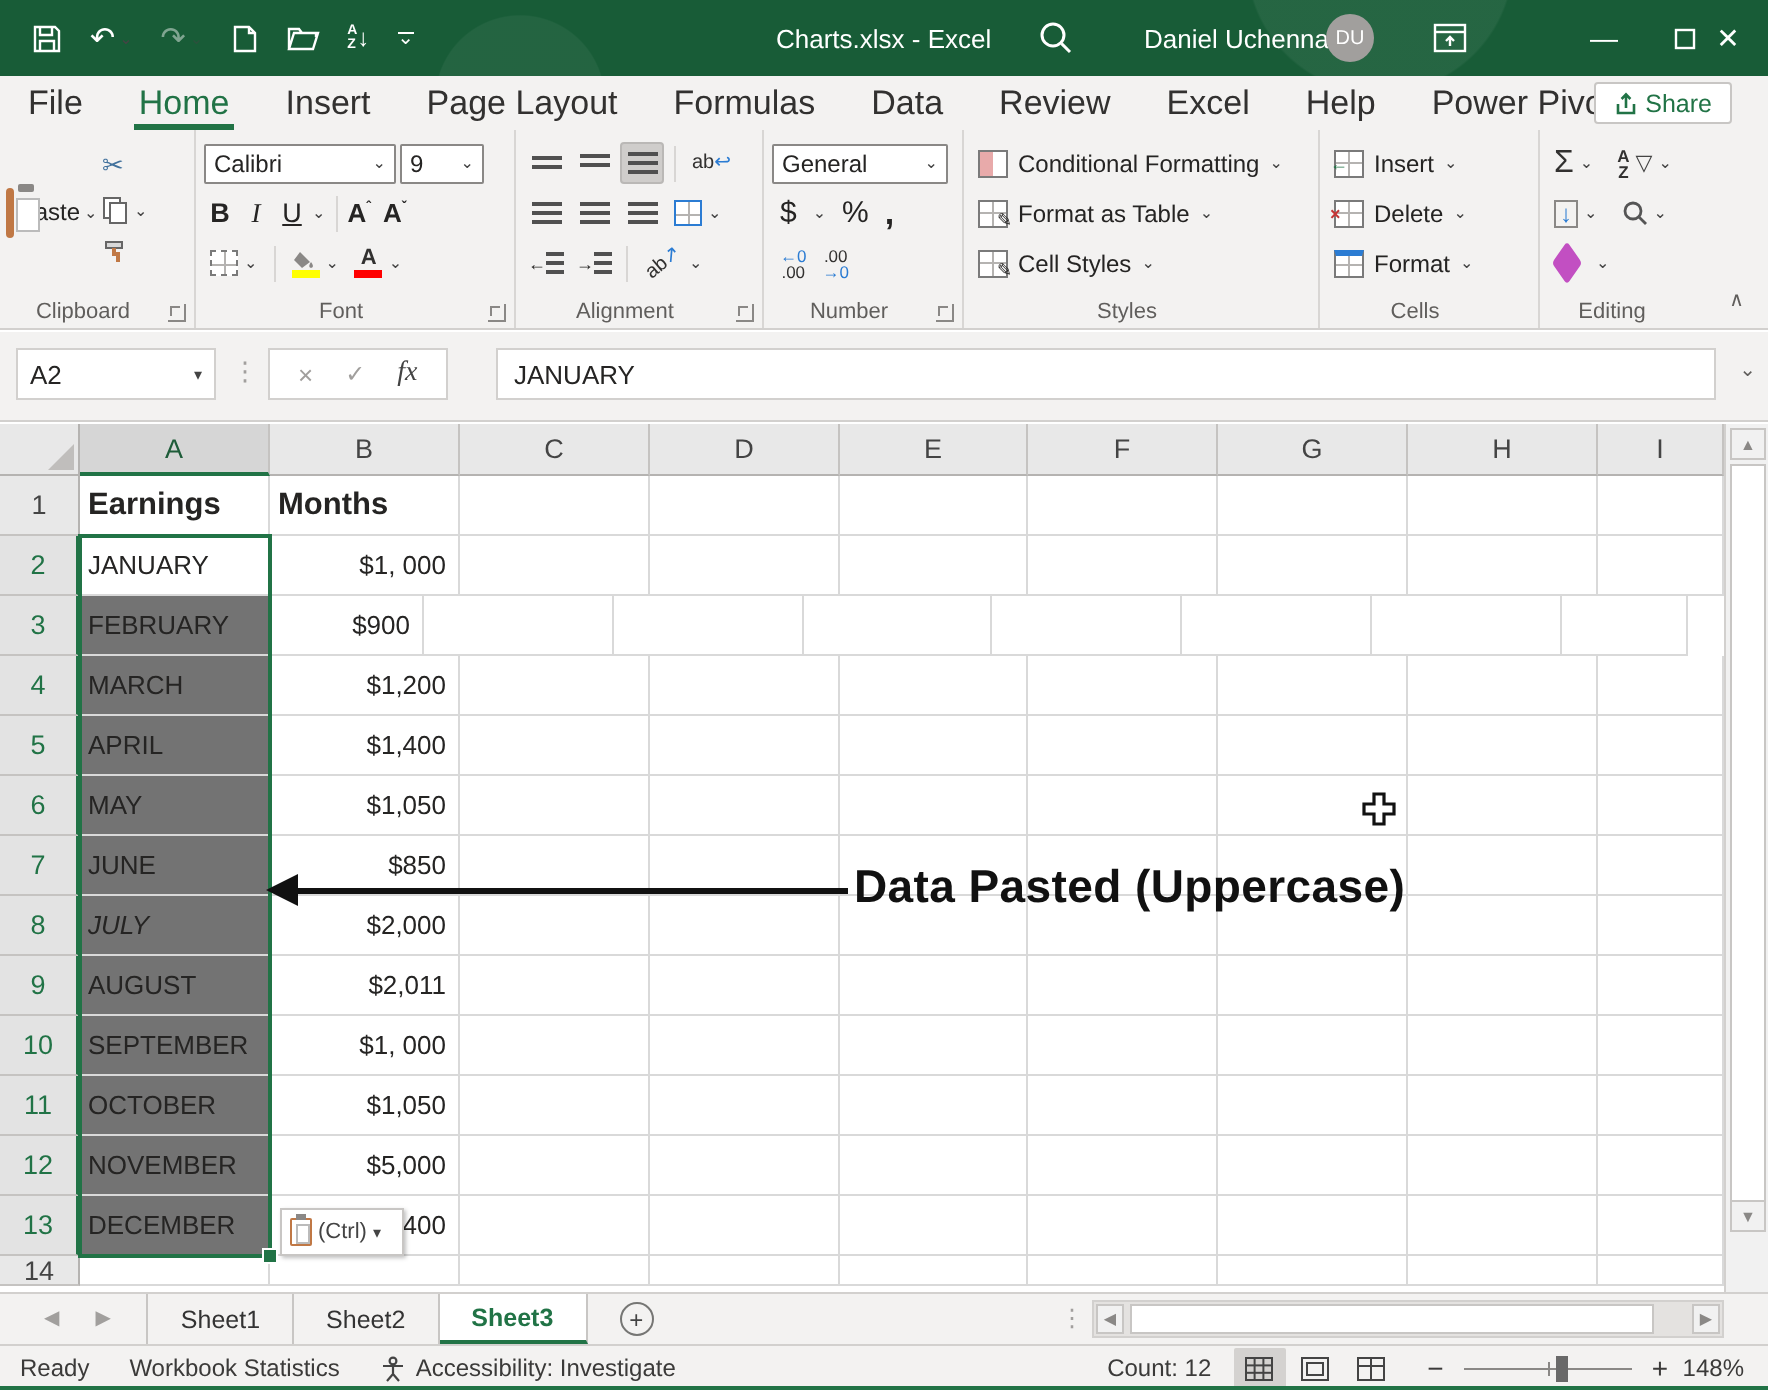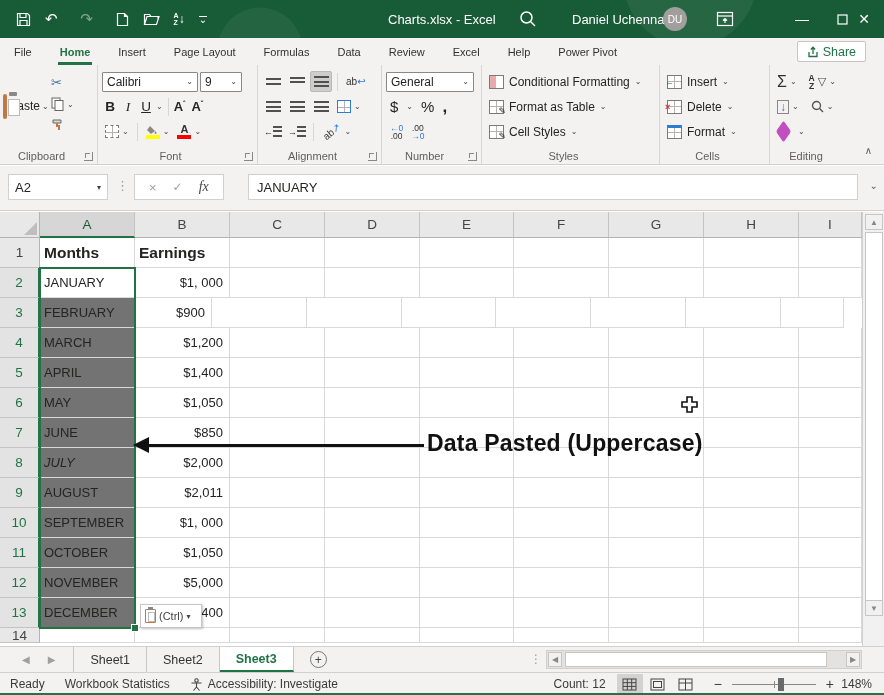--- a/index.html
+++ b/index.html
@@ -20,22 +20,22 @@
   .tuser { position:absolute; left:572px; top:0; height:38px; display:flex; align-items:center; font-size:13px; }
   .avatar { position:absolute; left:663px; top:7px; width:24px; height:24px; border-radius:50%; background:#a19f9d; color:#fff;
     display:flex; align-items:center; justify-content:center; font-size:10px; }
   .ribdisp { position:absolute; left:716px; top:10px; width:18px; height:18px; }
   .winbtn { position:absolute; top:0; width:40px; height:38px; display:flex; align-items:center; justify-content:center; color:#fff; font-size:14px; }
   .sorticon { display:flex; align-items:center; }
   .sorticon .az { display:flex; flex-direction:column; font-size:7px; line-height:7px; font-weight:bold; }
 
   
   .tabrow { position:absolute; left:0; top:38px; width:884px; height:27px; background:#f3f2f1; display:flex; align-items:center; }
-  .rtab { padding:0 14px; height:27px; display:flex; align-items:center; font-size:11px; color:#323130; cursor:default; white-space:nowrap; }
-  .rtab.active { font-weight:bold; color:#217346; position:relative; }
+  .rtab { padding:0 14px; height:27px; display:flex; align-items:center; font-size:17px; color:#323130; cursor:default; white-space:nowrap; }
+  .rtab.active { font-weight:normal; color:#217346; position:relative; }
   .rtab.active::after { content:""; position:absolute; left:12px; right:12px; bottom:0; height:3px; background:#217346; }
   .sharebtn { position:absolute; right:18px; top:3px; height:21px; border:1px solid #c8c6c4; background:#fff; border-radius:2px;
     display:flex; align-items:center; gap:4px; padding:0 9px; color:#217346; font-size:12.5px; }
 
   
   .ribbon { position:absolute; left:0; top:65px; width:884px; height:100px; background:#f3f2f1; border-bottom:1px solid #d2d0ce; display:flex; }
   .rgroup { position:relative; border-right:1px solid #d8d6d4; padding:4px 4px 16px 4px; }
   .glabel { position:absolute; bottom:2px; left:0; right:14px; text-align:center; font-size:11px; color:#605e5c; white-space:nowrap; }
   .glaunch { position:absolute; bottom:3px; right:4px; width:9px; height:9px; border-left:1px solid #8a8886; border-top:1px solid #8a8886; transform:rotate(180deg); }
   .glaunch::after { content:""; position:absolute; right:1px; bottom:1px; width:4px; height:4px; border-right:1px solid #8a8886; border-bottom:1px solid #8a8886; }
@@ -489,22 +489,22 @@
         <div class="colhead" style="width: 95px;">D</div>
         <div class="colhead" style="width: 94px;">E</div>
         <div class="colhead" style="width: 95px;">F</div>
         <div class="colhead" style="width: 95px;">G</div>
         <div class="colhead" style="width: 95px;">H</div>
         <div class="colhead" style="width: 63px;">I</div>
       </div>
     <div id="rows">
         <div class="grow" style="height: 30px;">
           <div class="rowhead">1</div>
+          <div class="gcell hdr" style="width: 95px;">Earnings</div>
           <div class="gcell hdr" style="width: 95px;">Months</div>
-          <div class="gcell hdr" style="width: 95px;">Earnings</div>
           <div class="gcell" style="width: 95px;"></div>
           <div class="gcell" style="width: 95px;"></div>
           <div class="gcell" style="width: 94px;"></div>
           <div class="gcell" style="width: 95px;"></div>
           <div class="gcell" style="width: 95px;"></div>
           <div class="gcell" style="width: 95px;"></div>
           <div class="gcell" style="width: 63px;"></div>
         </div>
         <div class="grow" style="height: 30px;">
           <div class="rowhead sel">2</div>

